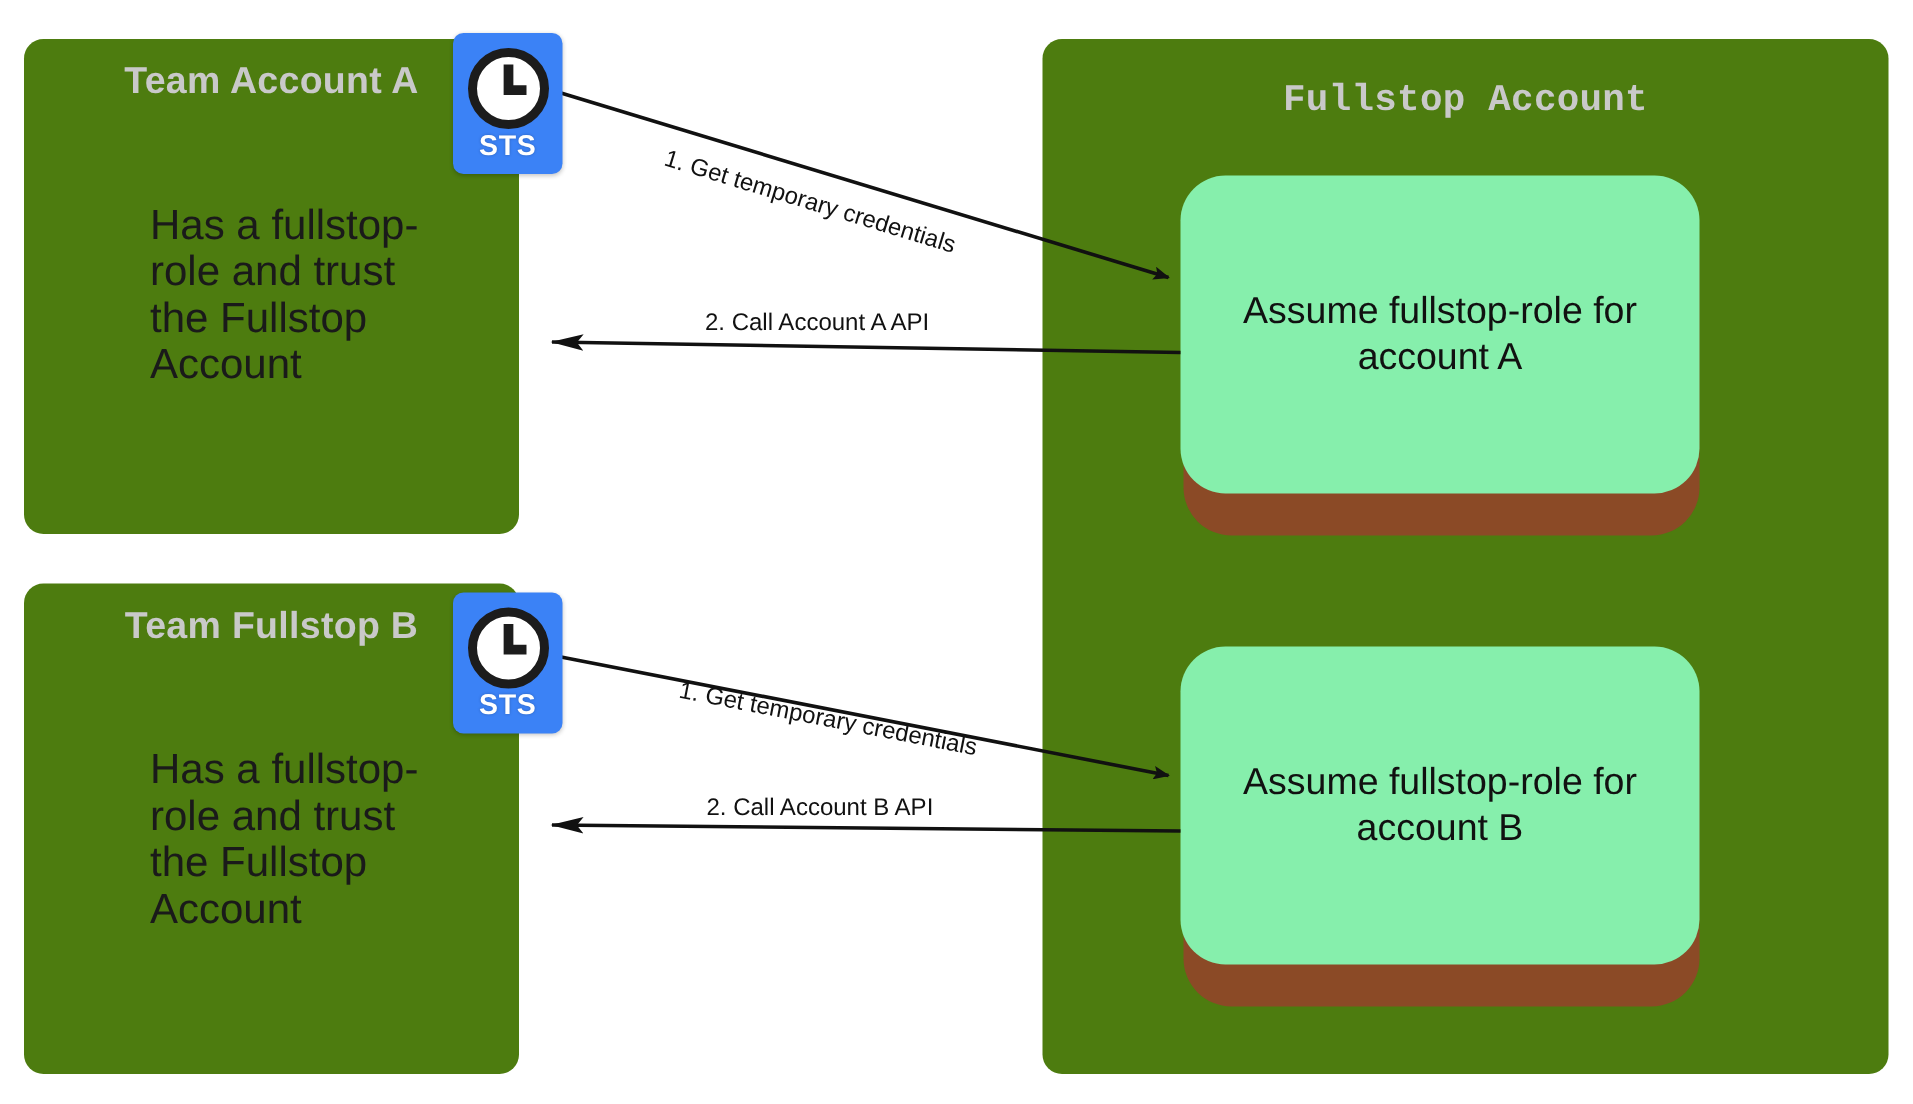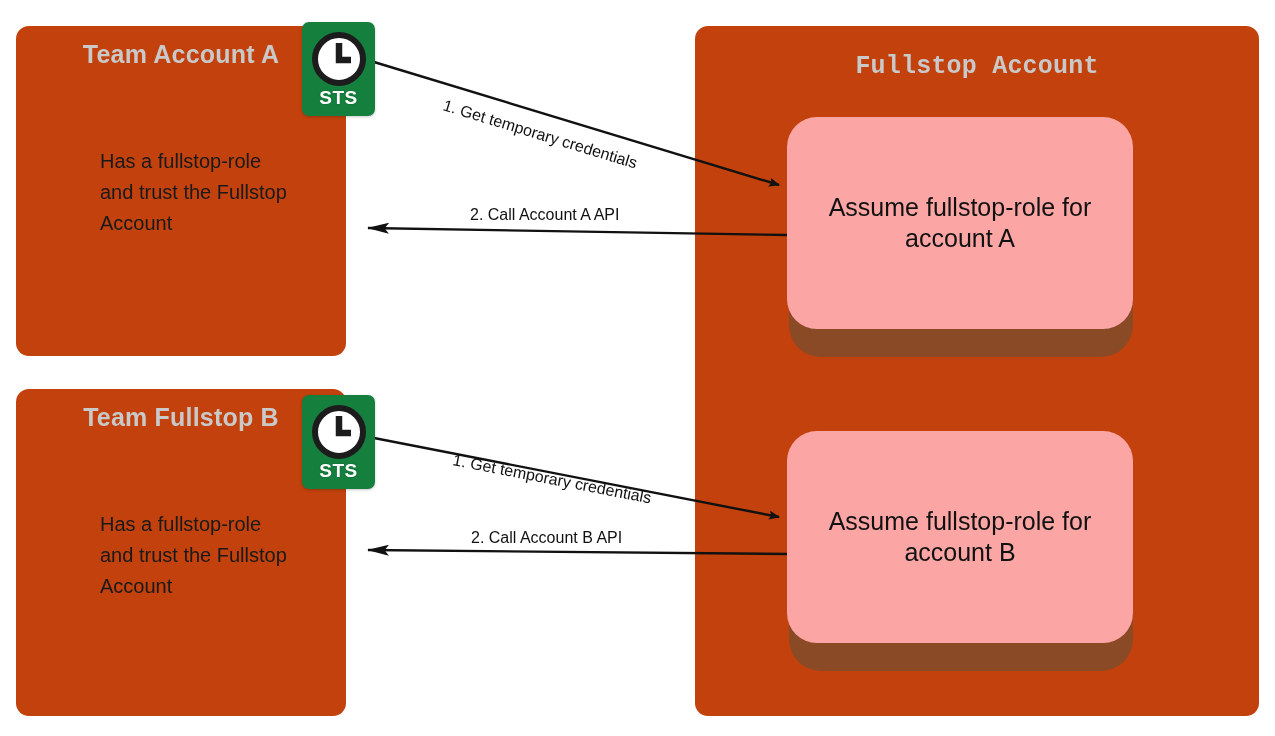--- a/index.html
+++ b/index.html
@@ -18,41 +18,41 @@
   .canvas {
     position: absolute;
     inset: 0;
     width: 1275px;
     height: 736px;
   }
 
   
   .panel {
     position: absolute;
-    background: #c2410c;
+    background: #4d7c0f;
     border-radius: 13px;
   }
   .panel-title {
     position: absolute;
     top: 14px;
     left: 0;
     right: 0;
     text-align: center;
     font-size: 25px;
     font-weight: bold;
     color: #C9C9C9;
     letter-spacing: 0.2px;
     white-space: nowrap;
   }
   .panel-body {
     position: absolute;
     left: 84px;
-    top: 120px;
+    top: 108px;
     width: 190px;
-    font-size: 20px;
+    font-size: 28px;
     line-height: 31px;
     color: #1a1a1a;
   }
 
   #panel-team-a { left: 16px;  top: 26px;  width: 330px; height: 330px; }
   #panel-team-b { left: 16px;  top: 389px; width: 330px; height: 327px; }
   #panel-fullstop { left: 695px; top: 26px; width: 564px; height: 690px; font-family: Liberation Mono, monospace; }
 
   #panel-fullstop .panel-title { top: 26px; font-size: 25px; }
 
@@ -70,42 +70,42 @@
     height: 218px;
     background: #8B4A26;
     border-radius: 32px;
   }
   .role-box {
     position: absolute;
     left: 0;
     top: 0;
     width: 346px;
     height: 212px;
-    background: #fca5a5;
+    background: #86efac;
     border-radius: 30px;
     display: flex;
     align-items: center;
     justify-content: center;
   }
   .role-box-label {
     font-size: 25px;
     line-height: 31px;
     color: #111111;
     text-align: center;
     width: 280px;
   }
   #role-box-a { left: 787px; top: 117px; }
   #role-box-b { left: 787px; top: 431px; }
 
   
   .sts-icon {
     position: absolute;
     width: 73px;
     height: 94px;
-    background: #15803d;
+    background: #3b82f6;
     border-radius: 7px;
     box-shadow: 0 1px 3px rgba(0,0,0,0.22);
   }
   #sts-icon-a { left: 302px; top: 22px; }
   #sts-icon-b { left: 302px; top: 395px; }
   .sts-clock {
     position: absolute;
     left: 50%;
     top: 8px;
     transform: translateX(-50%);

